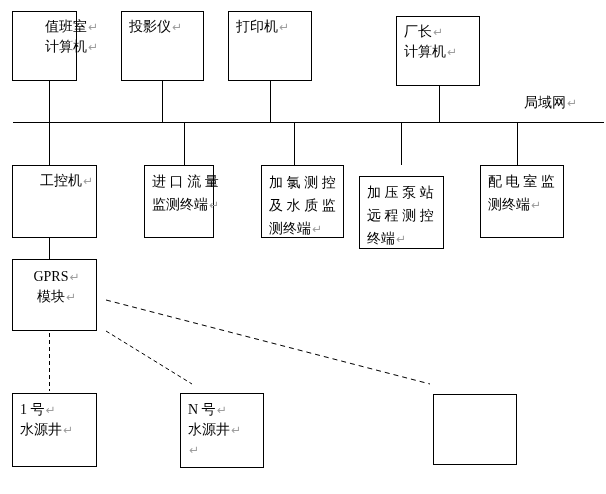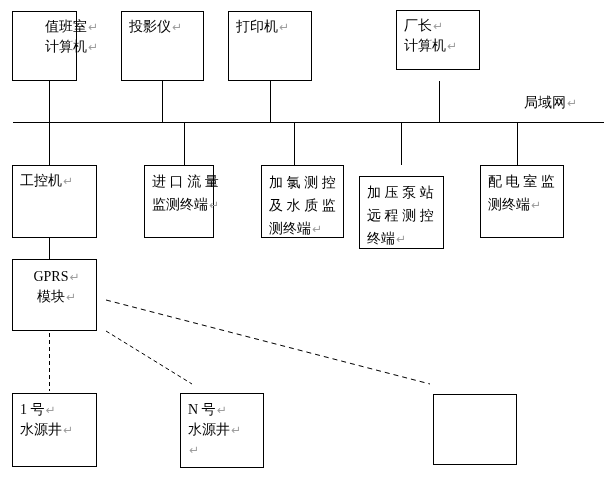--- a/index.html
+++ b/index.html
@@ -61,28 +61,28 @@
   <div class="box" style="left:12px; top:11px; width:65px; height:70px;padding-left:32px;">
       <div class="line"><span class="txt">值班室</span><span class="mark">↵</span></div>
       <div class="line"><span class="txt">计算机</span><span class="mark">↵</span></div>
     </div>
   <div class="box" style="left:121px; top:11px; width:83px; height:70px;">
       <div class="line"><span class="txt">投影仪</span><span class="mark">↵</span></div>
     </div>
   <div class="box" style="left:228px; top:11px; width:84px; height:70px;">
       <div class="line"><span class="txt">打印机</span><span class="mark">↵</span></div>
     </div>
-  <div class="box" style="left:396px; top:10px; width:84px; height:60px;">
+  <div class="box" style="left:396px; top:16px; width:84px; height:70px;">
       <div class="line"><span class="txt">厂长</span><span class="mark">↵</span></div>
       <div class="line"><span class="txt">计算机</span><span class="mark">↵</span></div>
     </div>
 
   <div class="floating-label" style="left:524px; top:94px;"><span class="txt">局域网</span><span class="mark">↵</span></div>
 
-  <div class="box" style="left:12px; top:165px; width:85px; height:73px;">
+  <div class="box" style="left:12px; top:165px; width:85px; height:73px;text-align:right;">
       <div class="line"><span class="txt">工控机</span><span class="mark">↵</span></div>
     </div>
   <div class="box lh23" style="left:144px; top:165px; width:70px; height:73px; padding-top:4px;">
       <div class="line spaced"><span class="txt">进口流量</span></div>
       <div class="line"><span class="txt">监测终端</span><span class="mark">↵</span></div>
     </div>
   <div class="box lh23" style="left:253px; top:165px; width:83px; height:73px; margin-left:8px;">
       <div class="line spaced"><span class="txt">加氯测控</span></div>
       <div class="line spaced"><span class="txt">及水质监</span></div>
       <div class="line"><span class="txt">测终端</span><span class="mark">↵</span></div>

